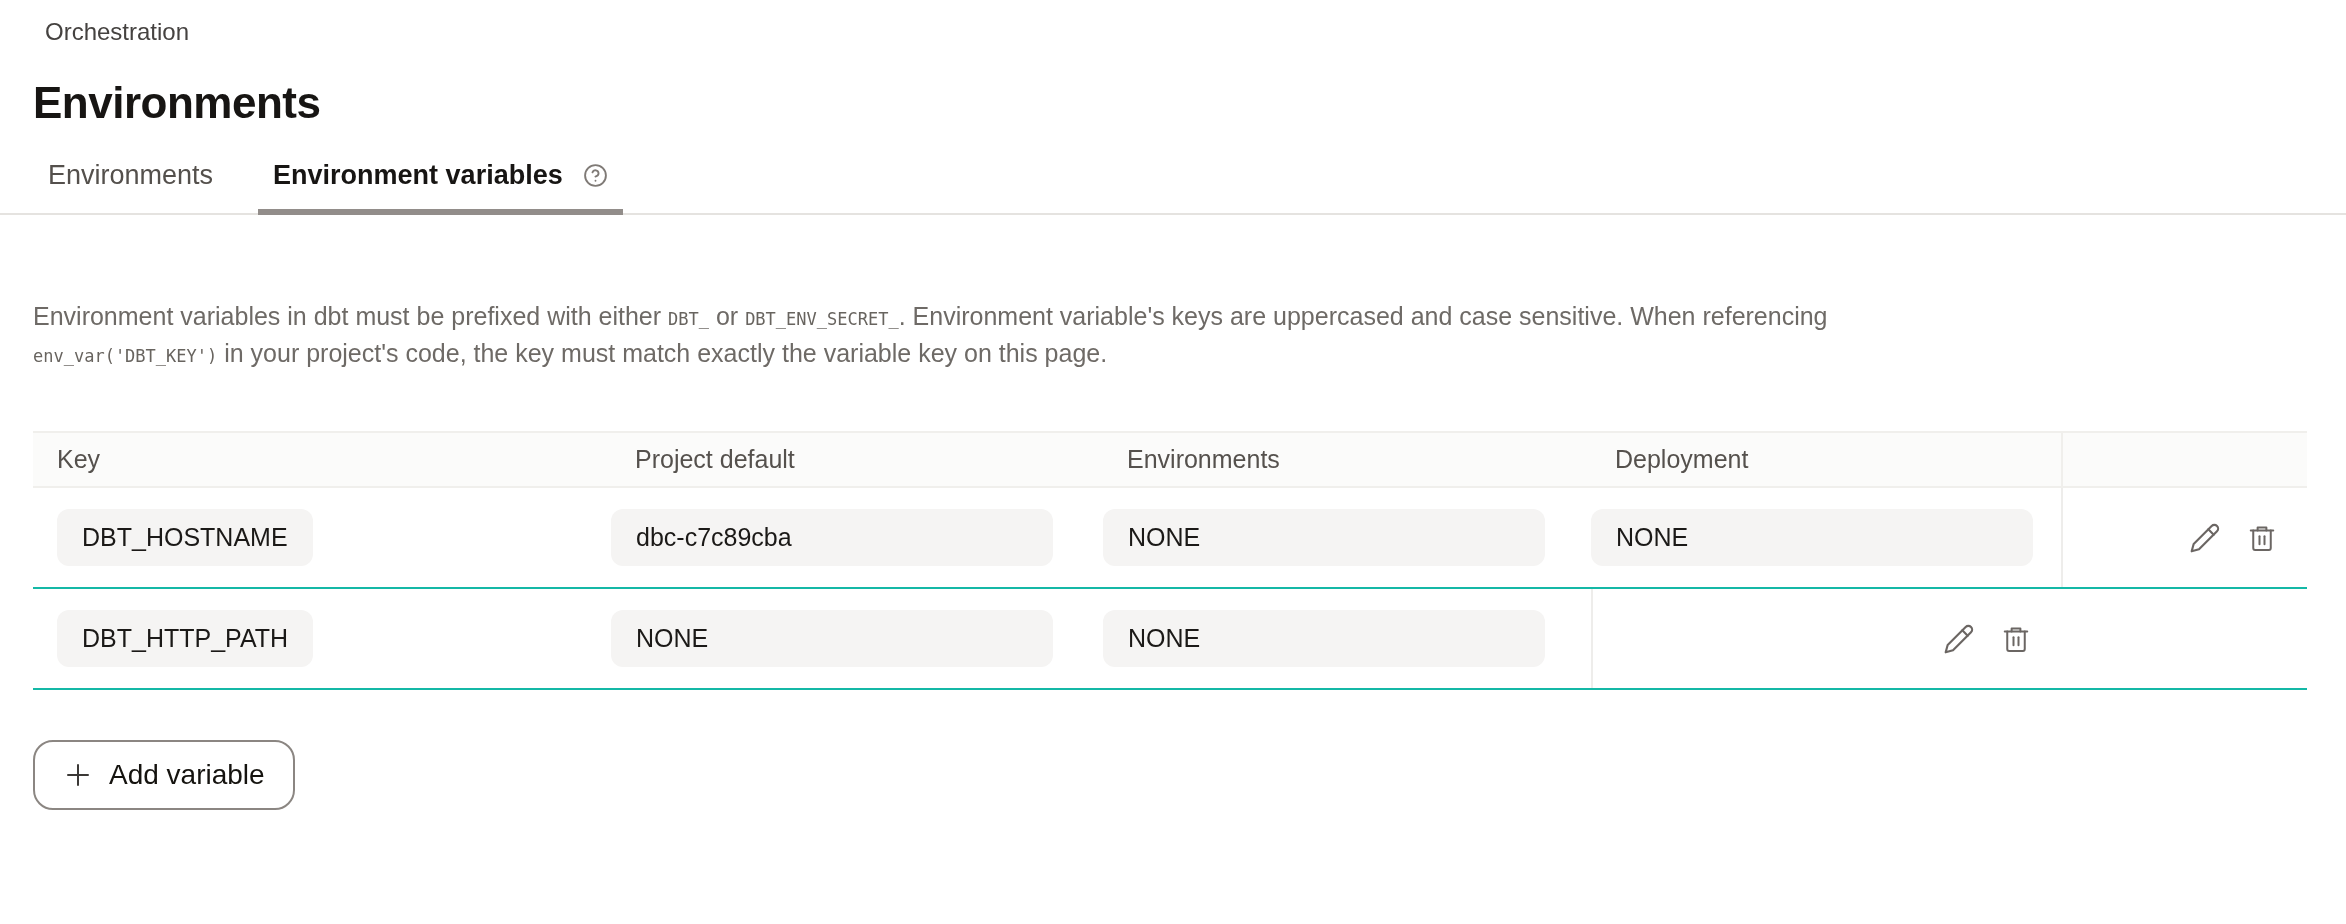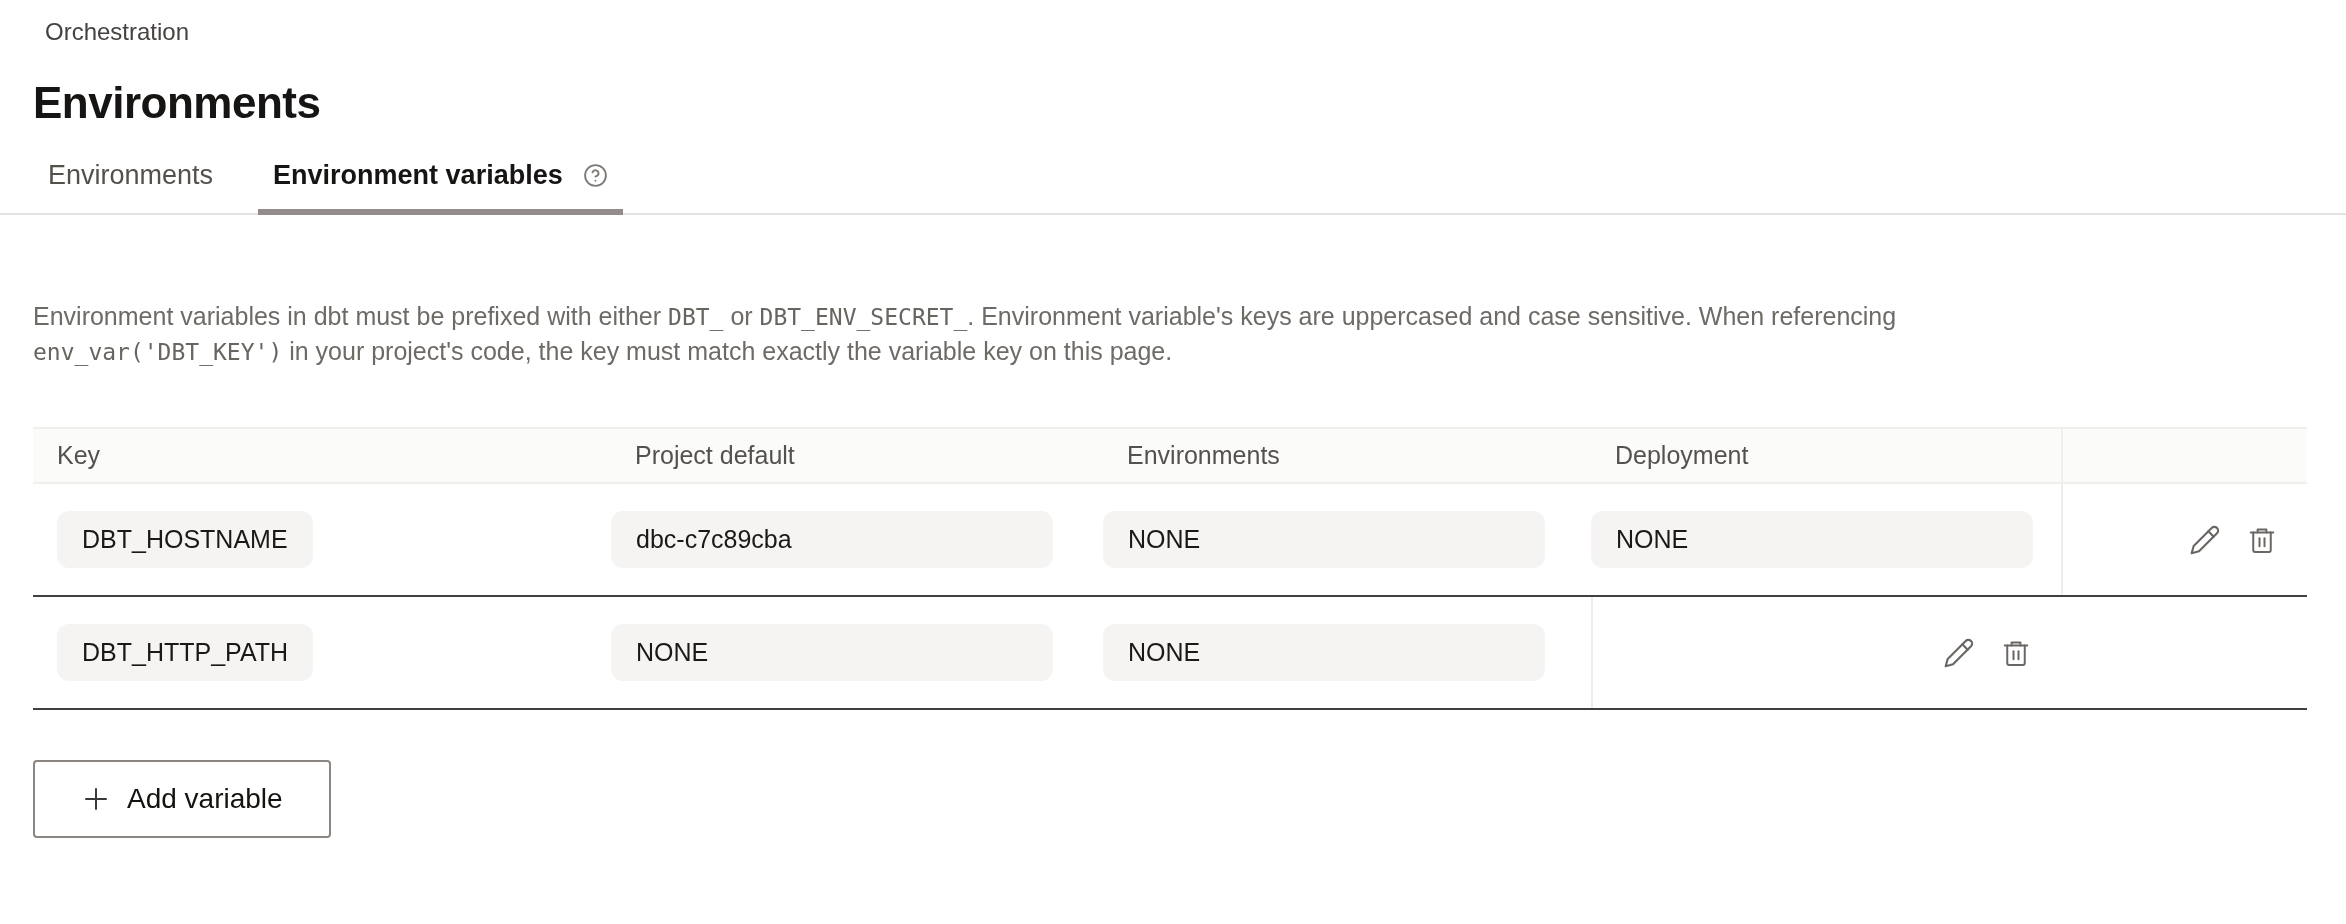--- a/index.html
+++ b/index.html
@@ -63,41 +63,41 @@
   
   .description {
     margin: 84px 0 0 33px;
     width: 2060px;
     font-size: 25px;
     line-height: 34px;
     color: #6e6a66;
   }
   .mono {
     font-family: "DejaVu Sans Mono", monospace;
-    font-size: 23px;
+    font-size: 17px;
     color: #68645f;
   }
 
   
   .var-table { margin: 58px 39px 0 33px; width: 2274px; }
   .t-row {
     display: grid;
     grid-template-columns: 578px 492px 488px 470px 246px;
     align-items: center;
   }
   .t-head {
     height: 57px;
     background: #fbfbfa;
     border-top: 2px solid #f0efec;
     border-bottom: 2px solid #f0efec;
     font-size: 25px;
     color: #55514d;
   }
   .t-head .cell { padding-left: 24px; }
-  .t-body-row { height: 113px; border-bottom: 2px solid #404040; }
+  .t-body-row { height: 101px; border-bottom: 2px solid #14b8a6; }
   .cell { display: flex; align-items: center; height: 100%; }
   .cell.key-cell { padding-left: 24px; }
   .chip {
     display: inline-flex;
     align-items: center;
     height: 57px;
     padding: 0 25px;
     background: #f5f4f3;
     border-radius: 12px;
     font-size: 25px;
@@ -121,25 +121,25 @@
     display: inline-flex;
   }
   .icon-button svg { display: block; stroke: #6b6663; }
 
   
   .add-variable {
     margin: 50px 0 0 33px;
     display: inline-flex;
     align-items: center;
     gap: 16px;
-    height: 78px;
-    padding: 0 46px;
+    height: 70px;
+    padding: 0 28px;
     background: #ffffff;
     border: 2px solid #8b8682;
-    border-radius: 4px;
+    border-radius: 20px;
     font-family: "Liberation Sans", sans-serif;
     font-size: 28px;
     font-weight: 500;
     color: #15130f;
     cursor: pointer;
   }
   .add-variable svg { display: block; stroke: #3b3836; }
 </style>
 </head>
 <body>

